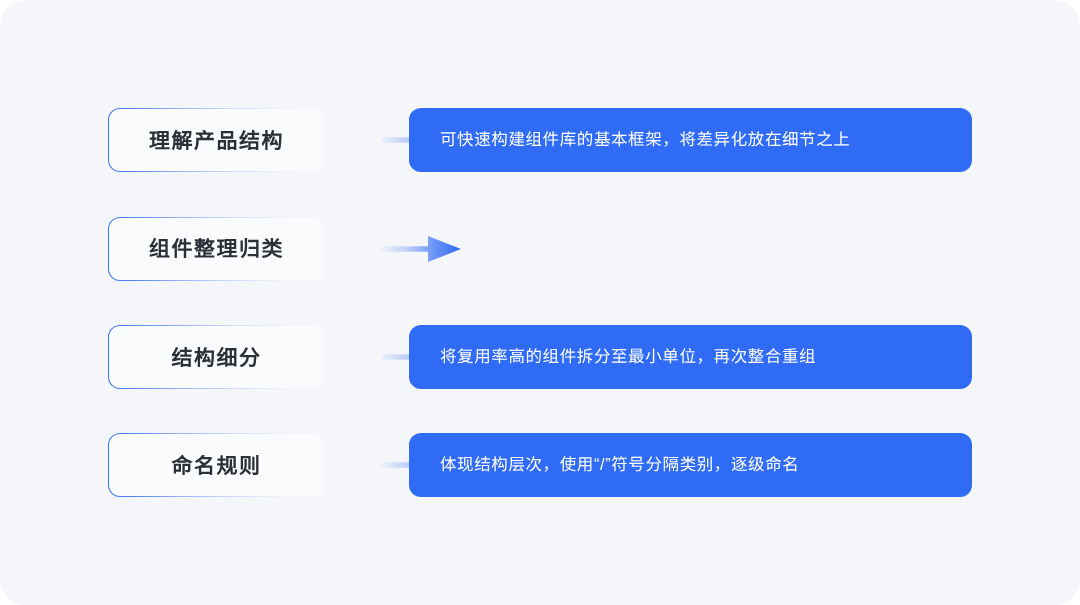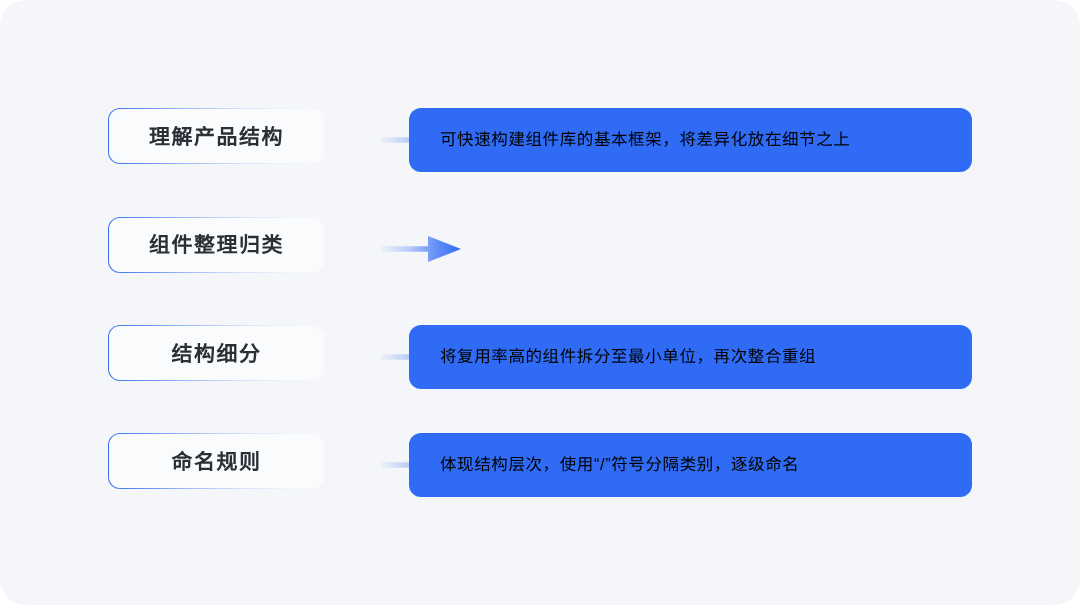--- a/index.html
+++ b/index.html
@@ -45,21 +45,21 @@
   .row.r1 { top: 216.5px; padding-left: 40px; }
   .row.r2 { top: 325px; }
   .row.r3 { top: 433px; }
 
   
   .step-card {
     position: absolute;
     left: 0;
     top: 0;
     width: 217px;
-    height: 56px;
+    height: 64px;
     border-radius: 12px;
     box-sizing: border-box;
     
     background:
       linear-gradient(#fafbfd, #fafbfd) padding-box,
       linear-gradient(90deg,
         #3b6ff0 0%,
         #5c8bf3 14%,
         #9db8f7 36%,
         #cfdcfa 58%,
@@ -106,21 +106,21 @@
     background: #2f6bf5;
     display: flex;
     align-items: center;
     box-sizing: border-box;
     padding-left: 31px;
     padding-right: 24px;
   }
   .detail-label {
     font-size: 16.5px;
     font-weight: 500;
-    color: #000000;
+    color: #ffffff;
     letter-spacing: 0.6px;
     line-height: 1.2;
     white-space: nowrap;
     user-select: none;
   }
 </style>
 </head>
 <body>
 
 <div id="canvas">

